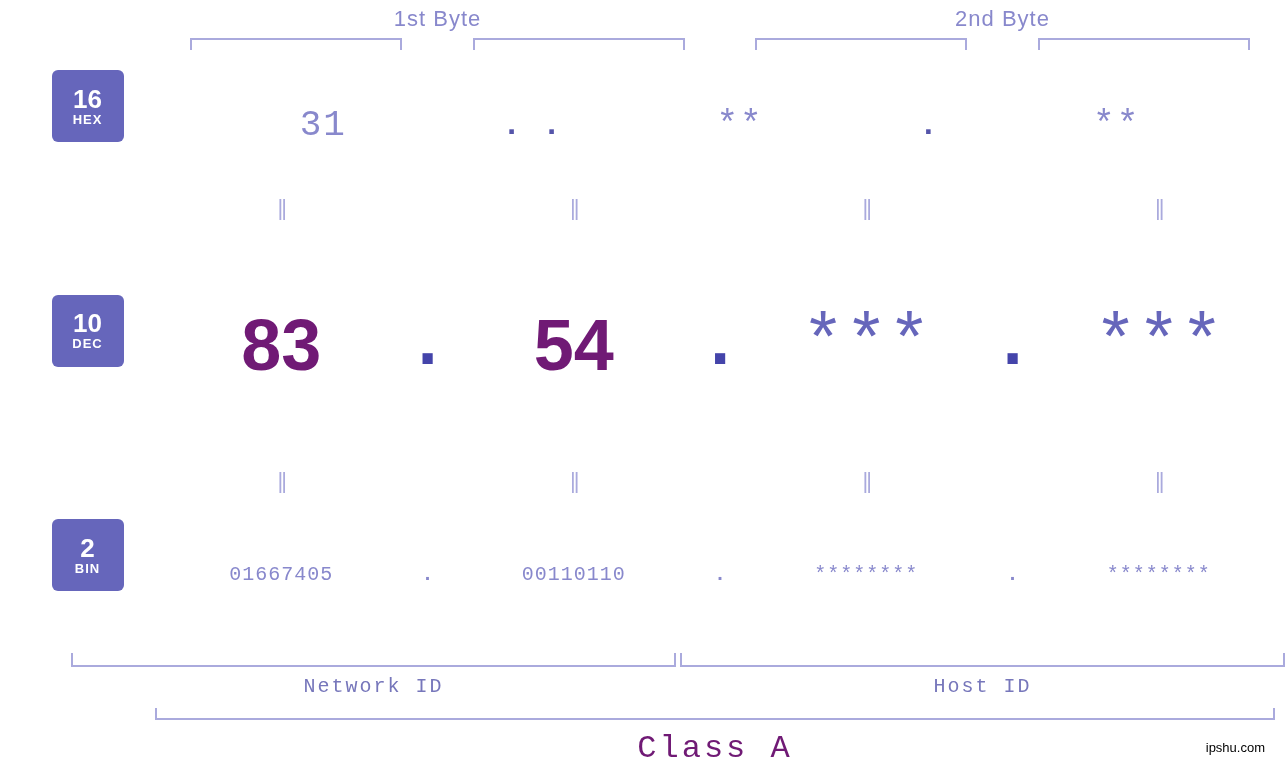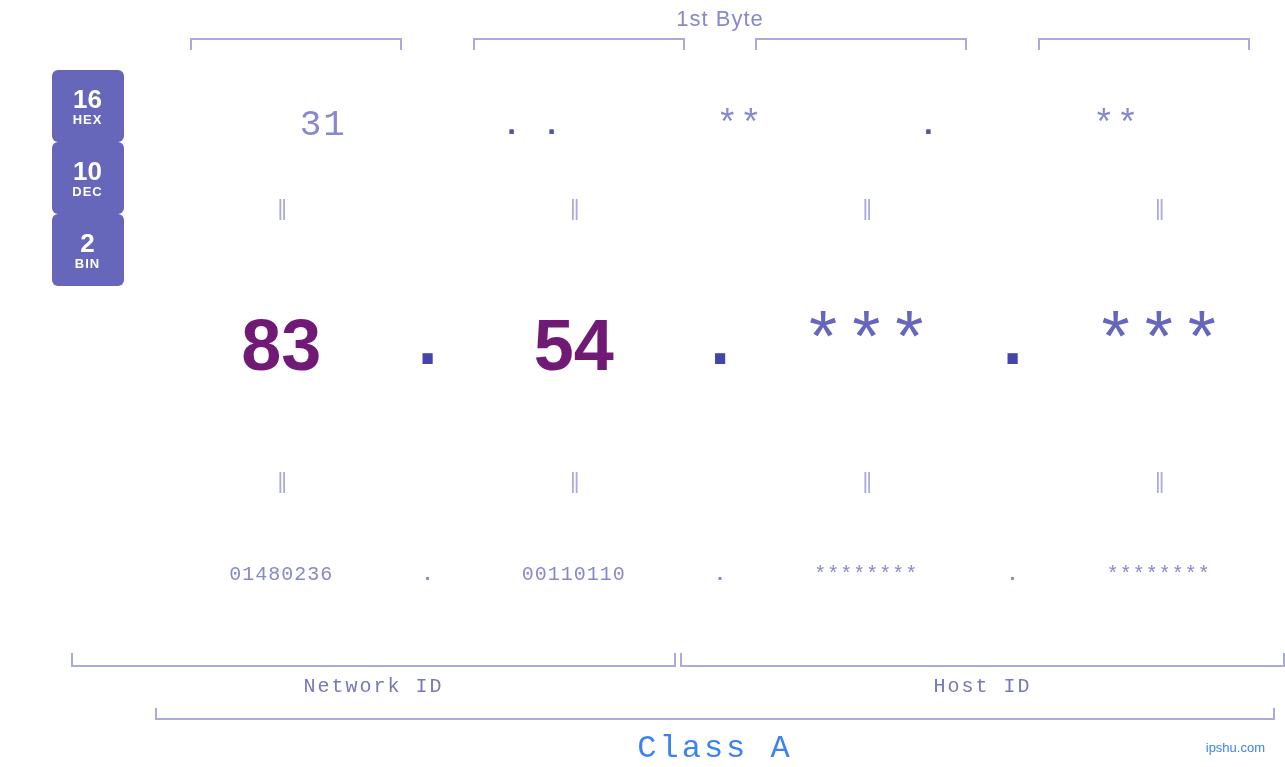--- a/index.html
+++ b/index.html
@@ -70,21 +70,21 @@
       width: 100%;
       margin-top: 10px;
       flex: 1;
     }
 
     
     .labels-col {
       width: 155px;
       display: flex;
       flex-direction: column;
-      justify-content: flex-start;
+      justify-content: space-between;
       align-items: center;
       padding: 10px 0 60px 20px;
     }
 
     .base-badge {
       background: #6666bb;
       color: white;
       border-radius: 6px;
       width: 72px;
       height: 72px;
@@ -188,21 +188,21 @@
       font-size: 20px;
       color: #8888cc;
       font-family: 'Courier New', Courier, monospace;
       letter-spacing: 1px;
     }
 
     .watermark {
       position: absolute;
       bottom: 12px;
       right: 20px;
-      color: #3b82f6;
+      color: #000000;
       font-size: 13px;
       font-family: Arial, sans-serif;
     }
 
     
     .ast-small {
       font-size: 36px;
       color: #8888cc;
       font-family: 'Courier New', Courier, monospace;
       letter-spacing: 2px;
@@ -221,20 +221,21 @@
       letter-spacing: 1px;
     }
   </style>
 </head>
 <body>
 
 <div class="main-container">
 
   <div class="byte-headers">
     <div class="byte-header">1st Byte</div>
+    <div class="byte-header">2nd Byte</div>
   </div>
 
   <div class="bracket-row">
     <div class="bracket-segment">
       <div class="bracket-line" style="width:75%;"></div>
     </div>
     <div class="bracket-segment">
       <div class="bracket-line" style="width:75%;"></div>
     </div>
     <div class="bracket-segment">
@@ -312,21 +313,21 @@
         <div class="equals-dot-sep"></div>
         <div class="equals-cell">||</div>
         <div class="equals-dot-sep"></div>
         <div class="equals-cell">||</div>
         <div class="equals-dot-sep"></div>
         <div class="equals-cell">||</div>
       </div>
 
       <div class="value-row" style="flex:1.4;">
         <div class="cell">
-          <span class="bin-value">01480236</span>
+          <span class="bin-value">01667405</span>
         </div>
         <div class="dot-sep" style="font-size:20px; color:#8888cc;">.</div>
         <div class="cell">
           <span class="bin-value">00110110</span>
         </div>
         <div class="dot-sep" style="font-size:20px; color:#8888cc;">.</div>
         <div class="cell">
           <span class="ast-bin">********</span>
         </div>
         <div class="dot-sep" style="font-size:20px; color:#8888cc;">.</div>
@@ -352,18 +353,18 @@
         <span style="color:#7777bb; font-size:20px; font-family:'Courier New',monospace; letter-spacing:2px;">Network ID</span>
       </div>
       <div style="flex:2.08; text-align:center; margin-left:4px;">
         <span style="color:#7777bb; font-size:20px; font-family:'Courier New',monospace; letter-spacing:2px;">Host ID</span>
       </div>
     </div>
   </div>
 
   <div style="width:100%; padding-left:155px; padding-right:10px; margin-top:10px;">
     <div style="border-bottom:2px solid #aaaadd; border-left:2px solid #aaaadd; border-right:2px solid #aaaadd; height:12px; width:100%;"></div>
-    <div style="text-align:center; color:#3b82f6; font-size:32px; font-family:'Courier New',monospace; letter-spacing:3px; margin-top:10px;">Class A</div>
+    <div style="text-align:center; color:#701a75; font-size:32px; font-family:'Courier New',monospace; letter-spacing:3px; margin-top:10px;">Class A</div>
   </div>
 
   <div class="watermark">ipshu.com</div>
 
 </div>
 
 </body></html>

